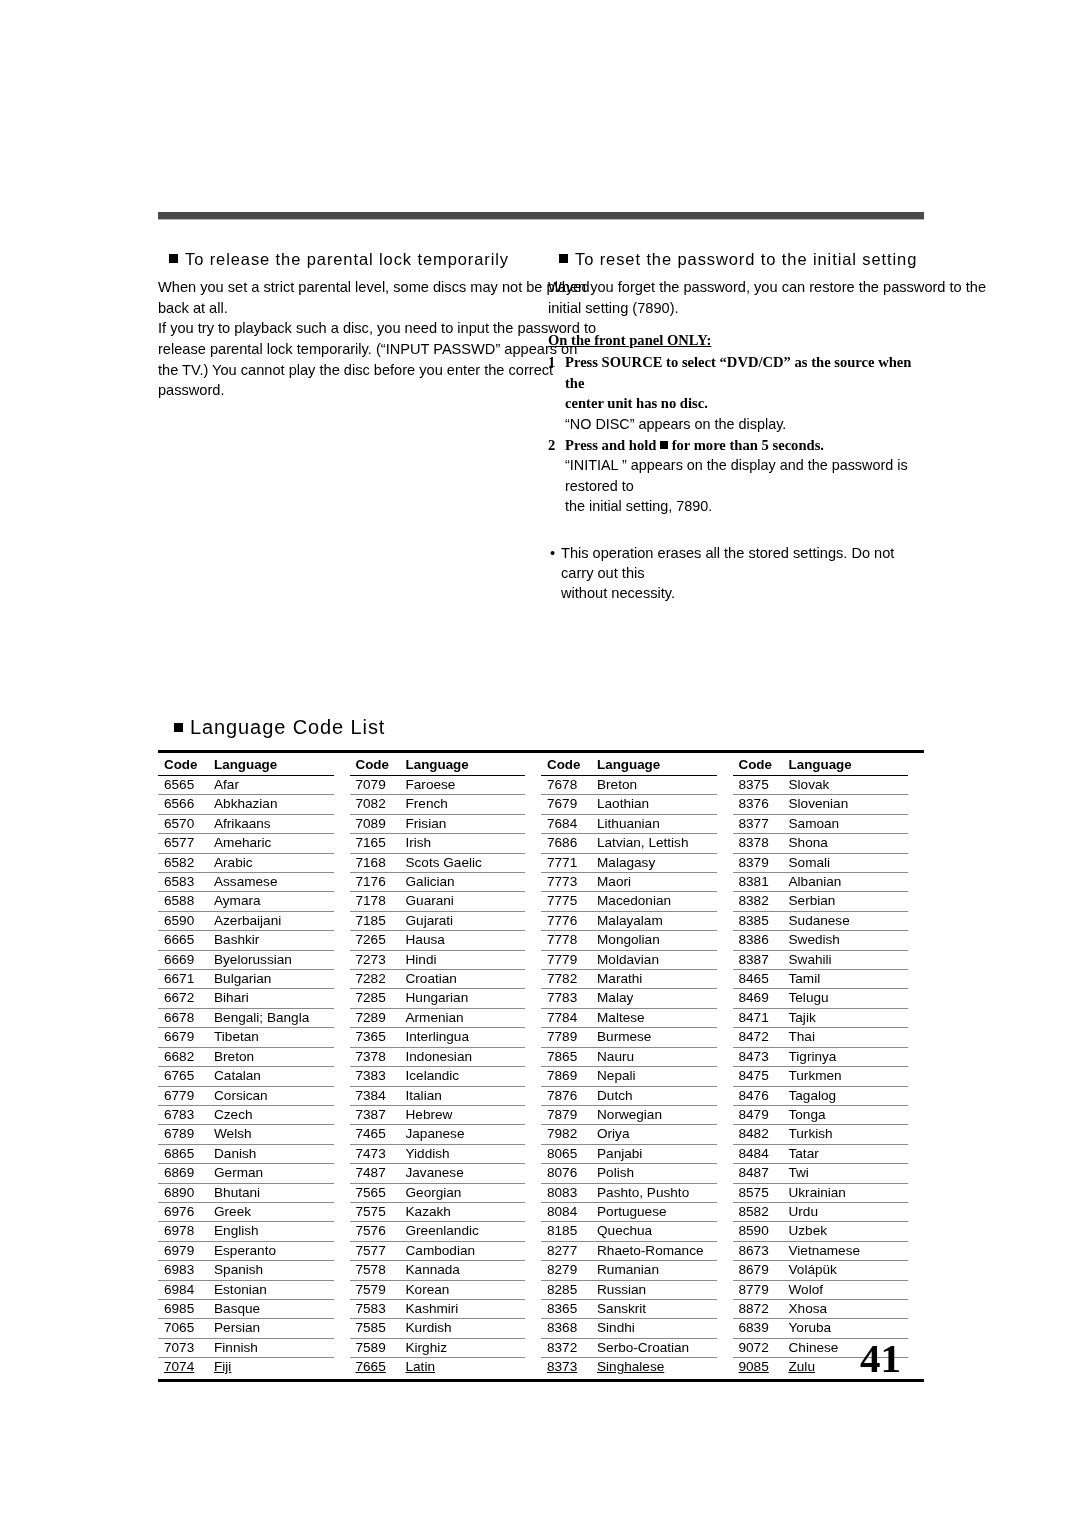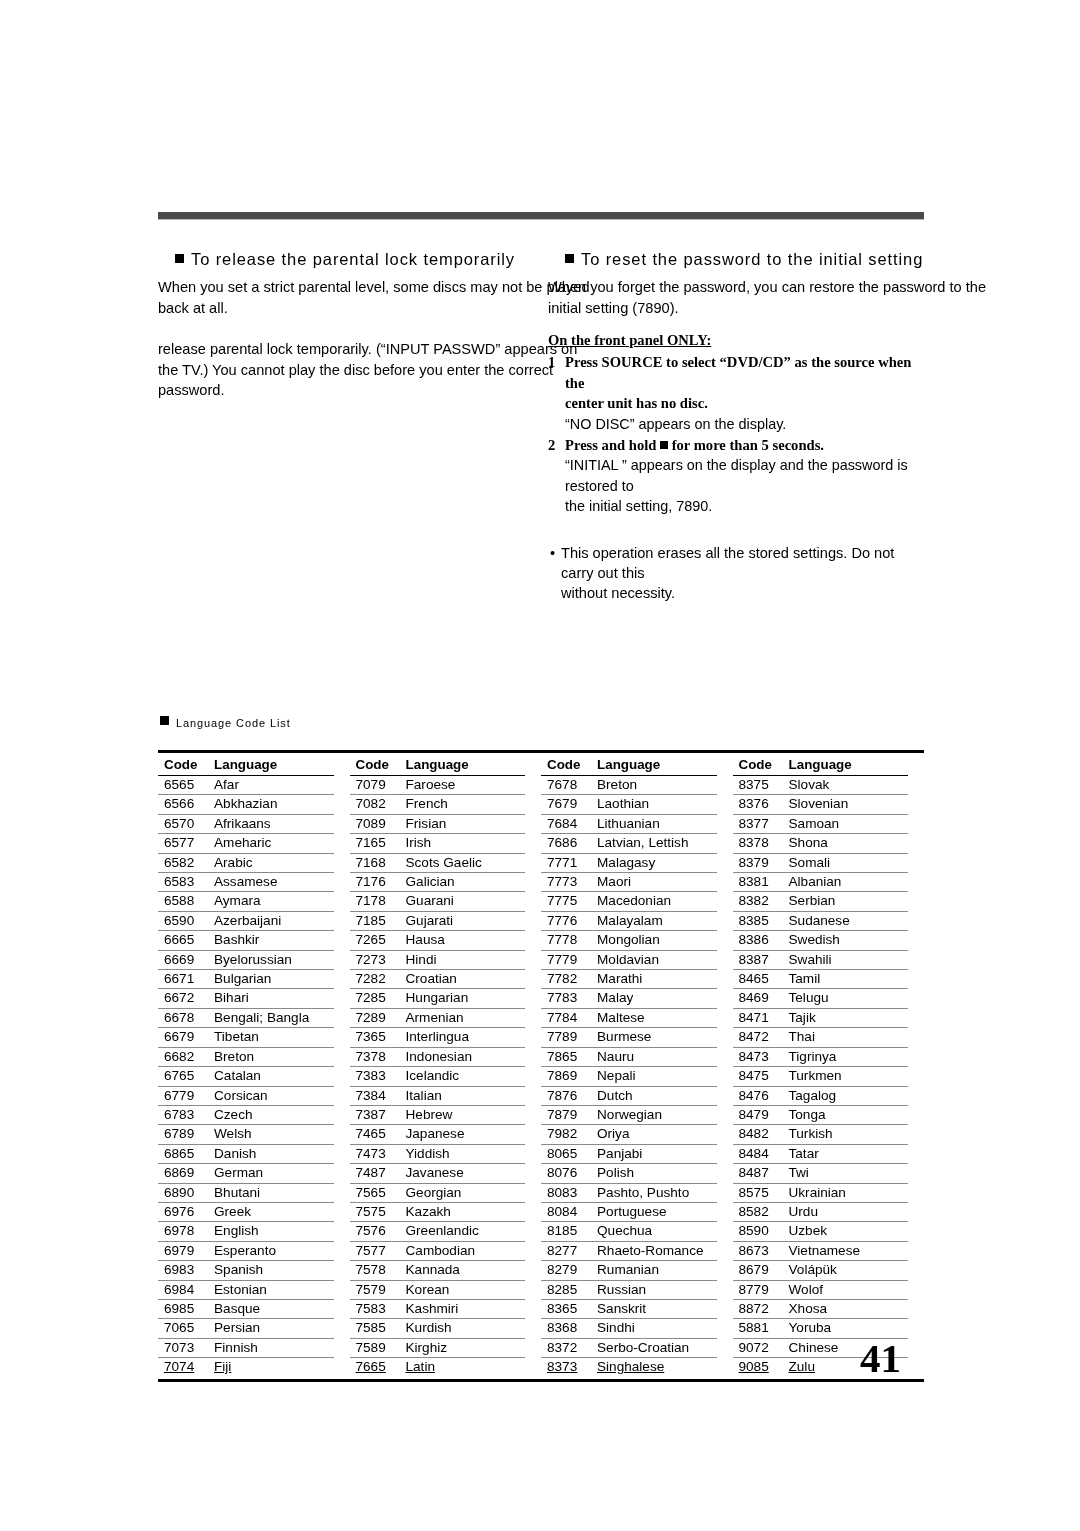--- a/index.html
+++ b/index.html
@@ -46,21 +46,21 @@
     left: 548px;
     top: 250px;
     width: 378px;
   }
 
   .sec-head {
     font-size: 16.5px;
     font-weight: 400;
     letter-spacing: 0.9px;
     white-space: nowrap;
-    margin: 0 0 9px 17px;
+    margin: 0 0 9px 11px;
     line-height: 1.1;
     font-stretch: condensed;
   }
   .sec-head .sq {
     display: inline-block;
     width: 9px;
     height: 9px;
     background: #000;
     margin-right: 7px;
     vertical-align: 2px;
@@ -119,23 +119,23 @@
   }
   .note .dot {
     position: absolute;
     left: 2px;
     top: 0;
   }
 
   
   .lcl-head {
     position: absolute;
-    left: 160px;
+    left: 174px;
     top: 716px;
-    font-size: 11px;
+    font-size: 20px;
     letter-spacing: 0.9px;
     white-space: nowrap;
   }
   .lcl-head .sq {
     display: inline-block;
     width: 9px;
     height: 9px;
     background: #000;
     margin-right: 7px;
     vertical-align: 2px;
@@ -221,21 +221,21 @@
     <div class="sec-head">
       <span class="sq"></span><span>To release the parental lock temporarily</span>
     </div>
 
     <p class="body-p">
       <span>When you set a strict parental level, some discs may not be played</span><br>
       <span>back at all.</span>
     </p>
 
     <p class="body-p">
-      <br>
+      <span>If you try to playback such a disc, you need to input the password to</span><br>
       <span>release parental lock temporarily. (</span><span>“INPUT PASSWD”</span><span> appears on</span><br>
       <span>the TV.)  You cannot play the disc before you enter the correct</span><br>
       <span>password.</span>
     </p>
 
 
   </div>
 
   <div class="col-right">
 
@@ -802,21 +802,21 @@
               </tr>
               <tr>
                 <td class="c-code">8779</td>
                 <td class="c-lang">Wolof</td>
               </tr>
               <tr>
                 <td class="c-code">8872</td>
                 <td class="c-lang">Xhosa</td>
               </tr>
               <tr>
-                <td class="c-code">5881</td>
+                <td class="c-code">6839</td>
                 <td class="c-lang">Yoruba</td>
               </tr>
               <tr>
                 <td class="c-code">9072</td>
                 <td class="c-lang">Chinese</td>
               </tr>
               <tr>
                 <td class="c-code">9085</td>
                 <td class="c-lang">Zulu</td>
               </tr>

